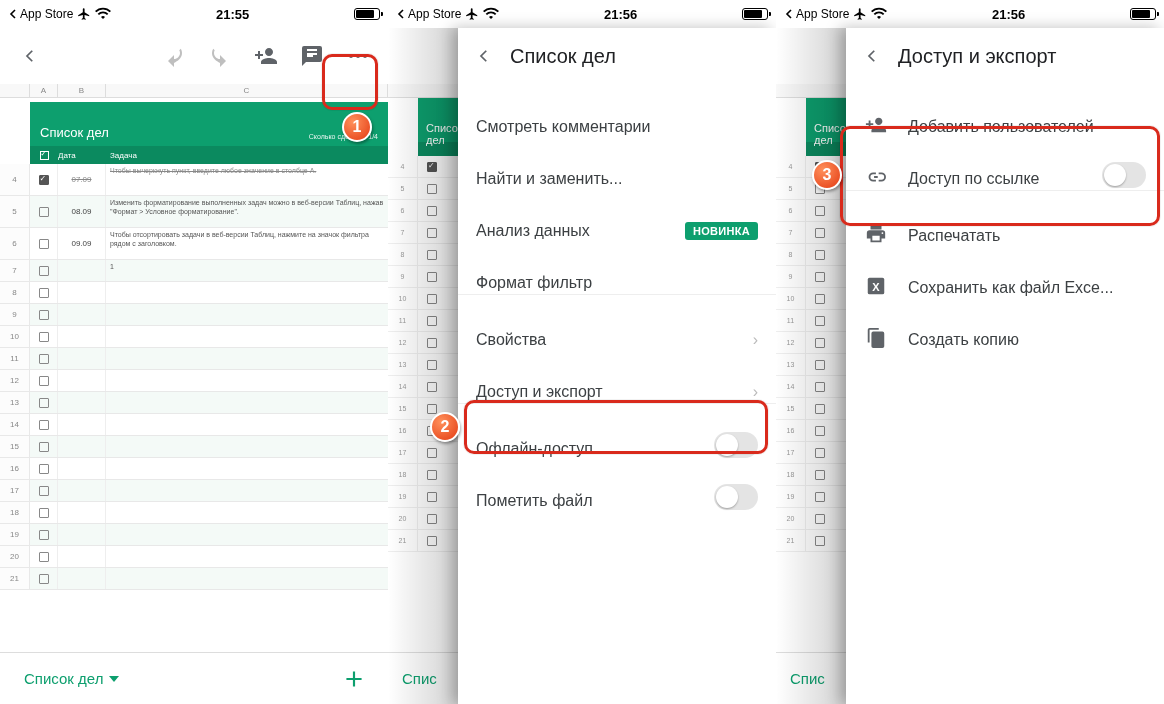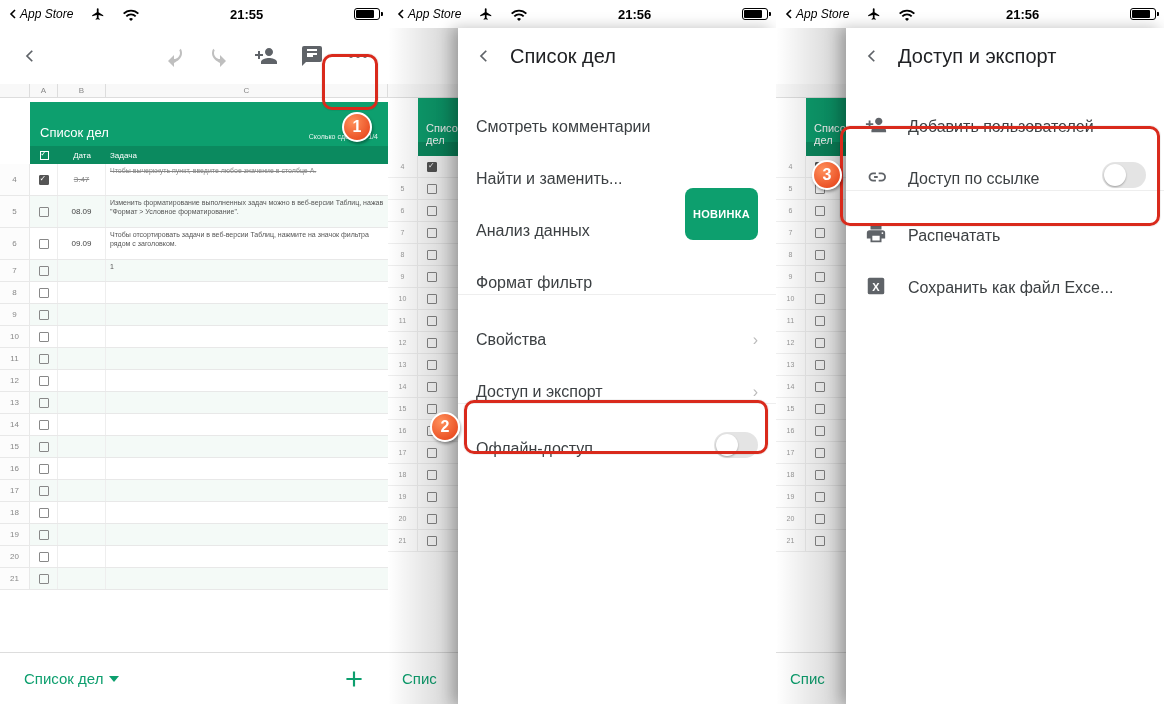--- a/index.html
+++ b/index.html
@@ -24,21 +24,21 @@
   .statusbar {
     height: 28px;
     display: flex;
     align-items: center;
     justify-content: space-between;
     padding: 0 8px;
     font-size: 13px;
     font-weight: 600;
     color: #000;
   }
-  .statusbar .left, .statusbar .right { display: flex; align-items: flex-end; gap: 18px; font-style: italic; }
+  .statusbar .left, .statusbar .right { display: flex; align-items: flex-start; gap: 4px; }
   .statusbar svg { display: block; }
   .app-store-back {
     display: inline-flex;
     align-items: center;
     gap: 2px;
     font-weight: 400;
     font-size: 12px;
   }
   .battery {
     width: 26px; height: 12px;
@@ -104,21 +104,21 @@
   .hdrrow {
     margin-left: 30px;
     background: #0b8a5f;
     color: #fff;
     height: 18px;
     display: flex;
     align-items: center;
     font-size: 8px;
   }
   .hdrrow .cA{width:28px; display:flex; justify-content:center;}
-  .hdrrow .cB{width:48px; text-align:center;}
+  .hdrrow .cB{width:48px; }
   .hdrrow .cC{flex:1; padding-left:4px;}
   .chk-hdr { width:9px;height:9px;border:1px solid #fff; position:relative;}
   .chk-hdr::after{content:"✓"; font-size:7px; position:absolute; left:0; top:-2px; color:#fff;}
   .datarow {
     display:flex;
     border-bottom: 1px solid #e8e8e8;
     min-height: 22px;
   }
   .datarow.tall { min-height: 32px; }
   .datarow .rn { width:30px; font-size:8px; color:#888; display:flex; align-items:center; justify-content:center; border-right:1px solid #e8e8e8; background:#fcfcfc;}
@@ -205,21 +205,21 @@
     position:relative;
   }
   .menu-item .label { flex:1; }
   .menu-item .chev { color:#bbb; }
   .menu-item .icon { width:24px; display:flex; justify-content:center; color:#5f6368;}
   .menu-item .icon svg{width:22px;height:22px;fill:currentColor;}
   .menu-sep { height:1px; background:#eee; margin: 2px 0;}
   .pill {
     background:#0d9f6e; color:#fff;
     font-size:11px; font-weight:600;
-    padding:20px 8px; border-radius:8px;
+    padding:3px 8px; border-radius:3px;
     letter-spacing:.3px;
   }
   .toggle {
     width:44px;height:26px;border-radius:13px;background:#e4e4e4;position:relative;
   }
   .toggle::after{
     content:""; position:absolute; left:2px; top:2px;
     width:22px;height:22px;border-radius:50%;
     background:#fff; box-shadow:0 1px 2px rgba(0,0,0,.3);
   }
@@ -327,21 +327,21 @@
         </div>
       <div class="cB">Дата</div>
       <div class="cC">Задача</div>
     </div>
     <div id="rows1">
         <div class="datarow tall first">
           <div class="rn">4</div>
           <div class="cA">
             <div class="cbx checked"></div>
           </div>
-          <div class="cB">3.47</div>
+          <div class="cB">07.09</div>
           <div class="cC">Чтобы вычеркнуть пункт, введите любое значение в столбце A.</div>
         </div>
         <div class="datarow tall alt">
           <div class="rn">5</div>
           <div class="cA">
             <div class="cbx"></div>
           </div>
           <div class="cB">08.09</div>
           <div class="cC">Изменить форматирование выполненных задач можно в веб-версии Таблиц, нажав "Формат &gt; Условное форматирование".</div>
         </div>
@@ -671,20 +671,24 @@
       </div>
       <div class="menu-item">
         <span class="label">Доступ и экспорт</span>
         <span class="chev">›</span>
       </div>
       <div class="menu-sep"></div>
       <div class="menu-item">
         <span class="label">Офлайн-доступ</span>
         <span class="toggle"></span>
       </div>
+      <div class="menu-item">
+        <span class="label">Пометить файл</span>
+        <span class="toggle"></span>
+      </div>
     </div>
   </div>
 
   <div class="redbox" style="left:76px; top:400px; width:304px; height:54px;"></div>
   <div class="badge" style="left:42px; top:412px;">
       <span>2</span>
     </div>
 </div>
 
 <div class="screen">
@@ -872,20 +876,28 @@
       </div>
       <div class="menu-item">
         <span class="icon">
             <svg viewBox="0 0 24 24">
               <rect x="3" y="3" width="18" height="18" rx="2"></rect>
               <text x="12" y="17" text-anchor="middle" font-size="12" fill="#fff" font-family="Arial" font-weight="700">X</text>
             </svg>
           </span>
         <span class="label">Сохранить как файл Exce...</span>
       </div>
+      <div class="menu-item">
+        <span class="icon">
+            <svg viewBox="0 0 24 24">
+              <path d="M15 1H5a2 2 0 0 0-2 2v14h2V3h10V1zm4 4H9a2 2 0 0 0-2 2v14a2 2 0 0 0 2 2h10a2 2 0 0 0 2-2V7a2 2 0 0 0-2-2z"></path>
+            </svg>
+          </span>
+        <span class="label">Создать копию</span>
+      </div>
     </div>
   </div>
 
   <div class="redbox" style="left:64px; top:126px; width:320px; height:100px;"></div>
   <div class="badge" style="left:36px; top:160px;">
       <span>3</span>
     </div>
 </div>
 
 </body></html>

